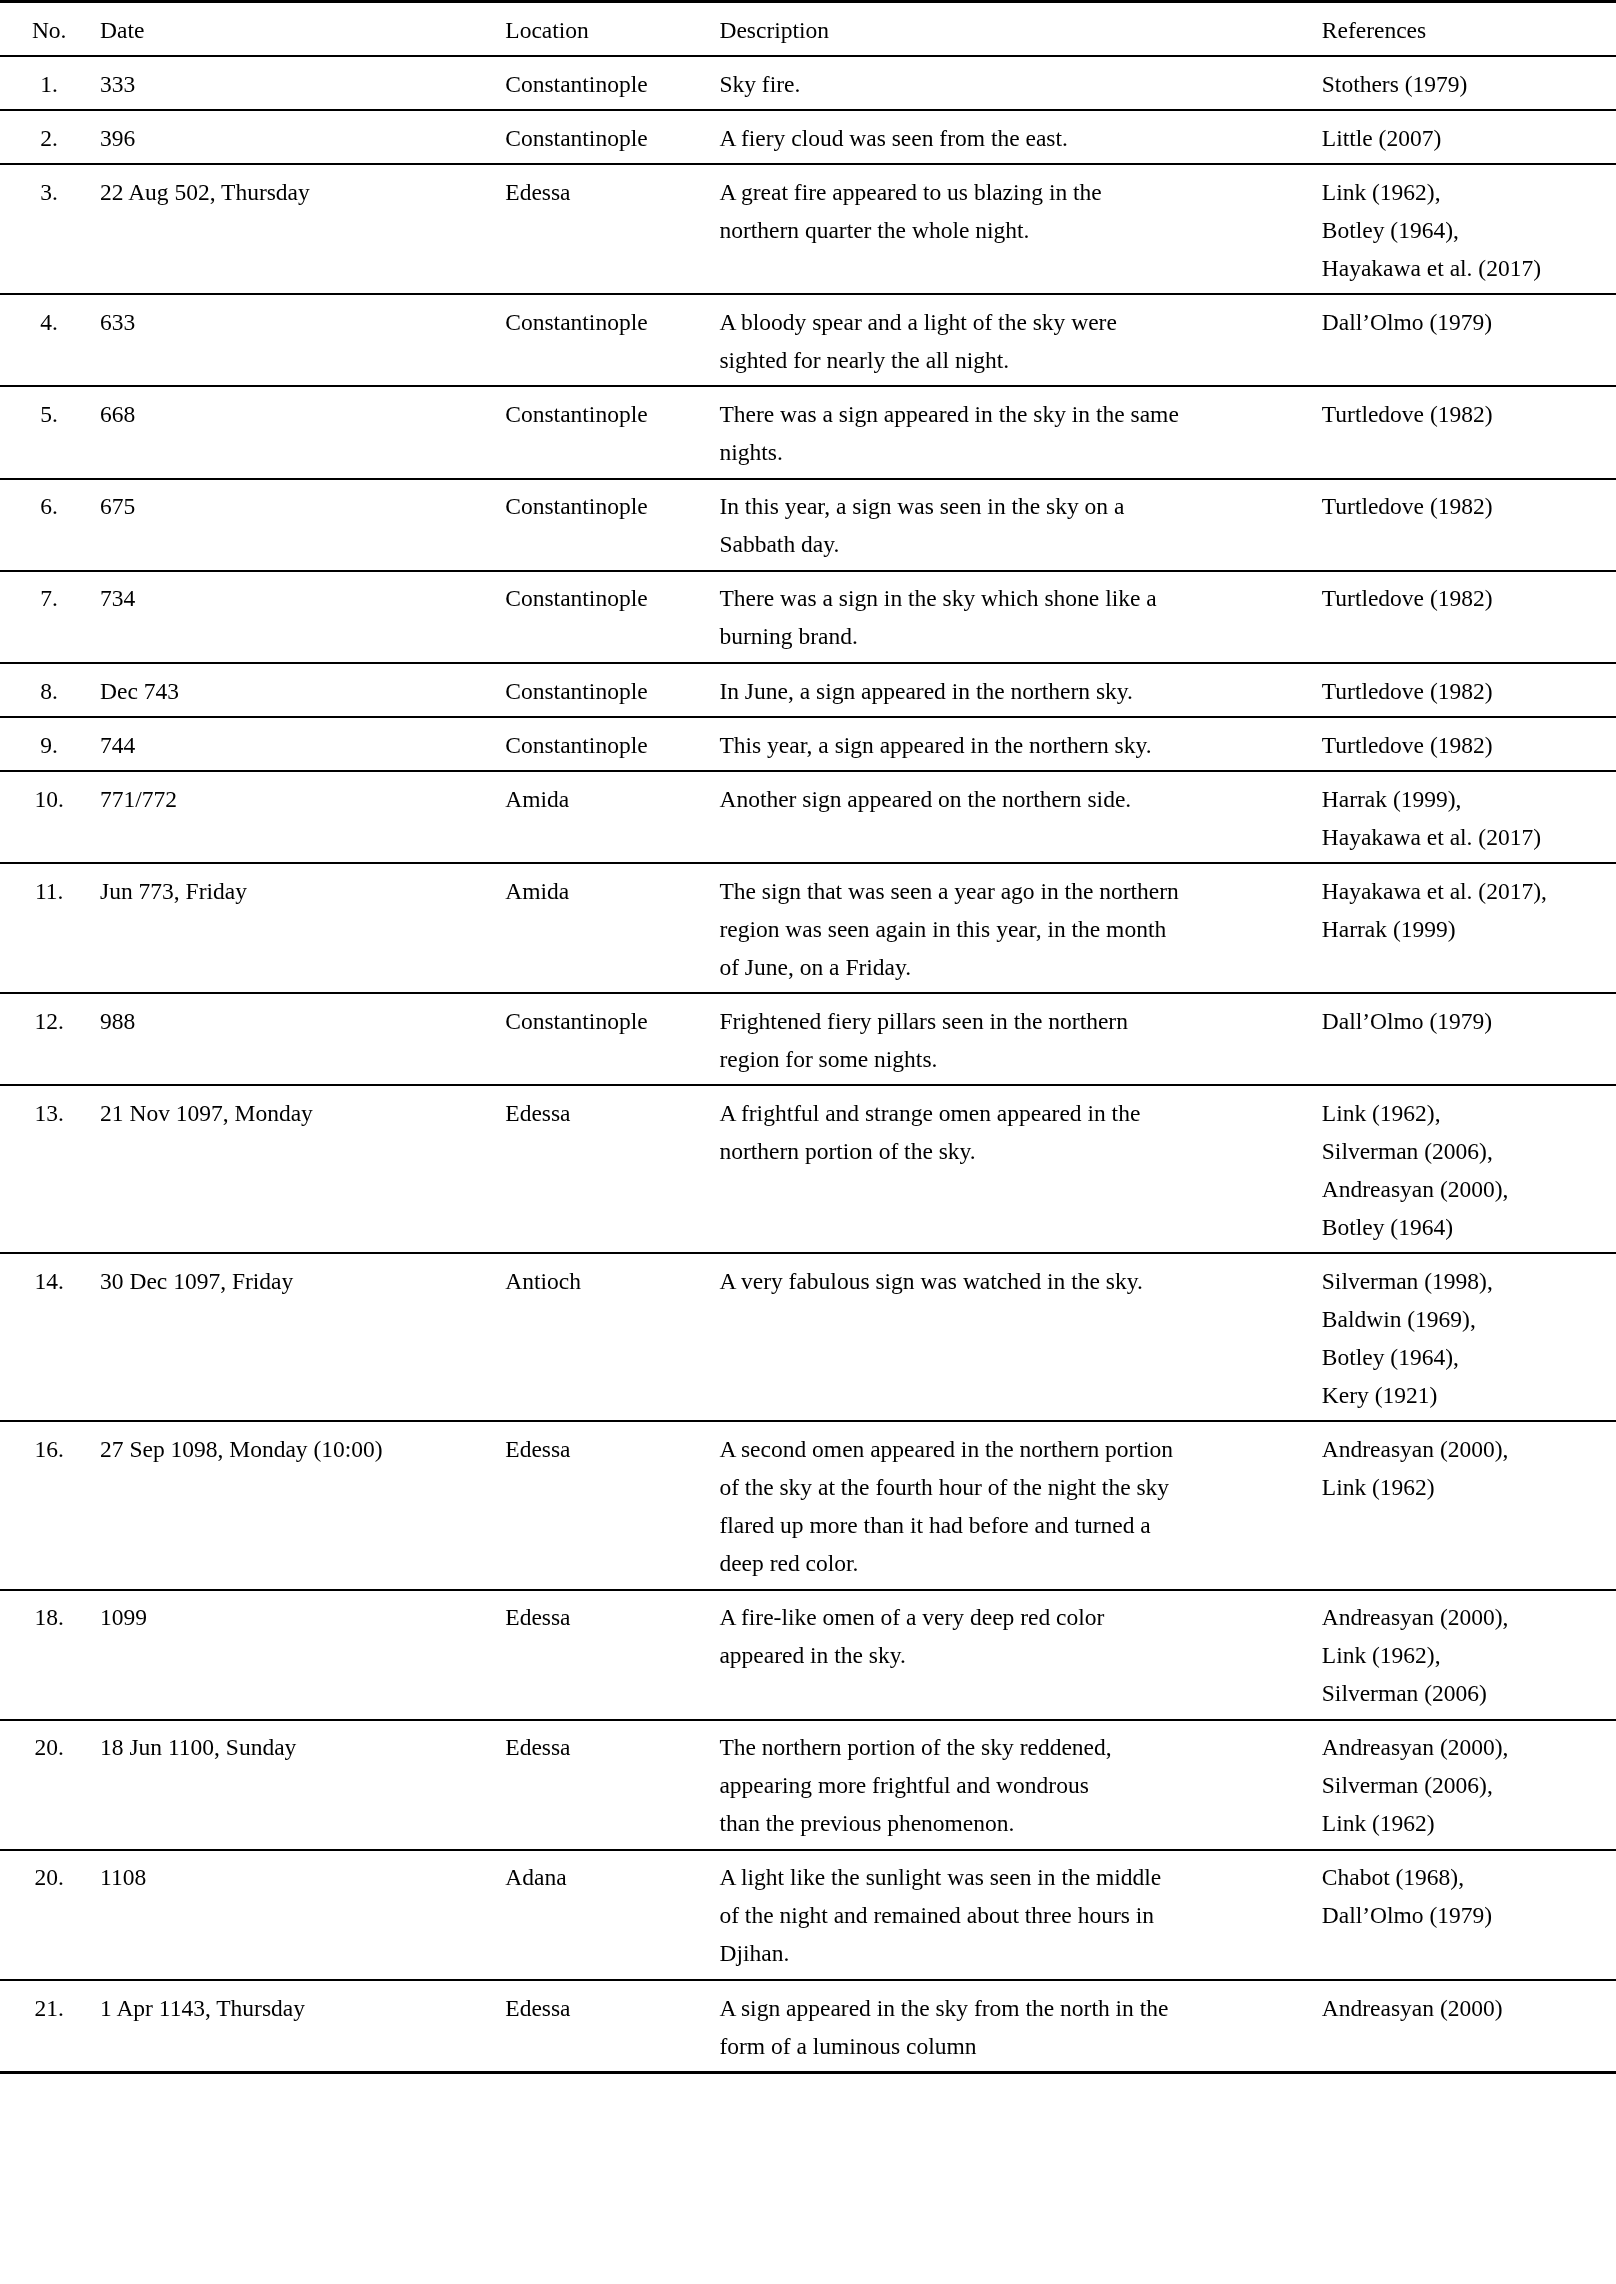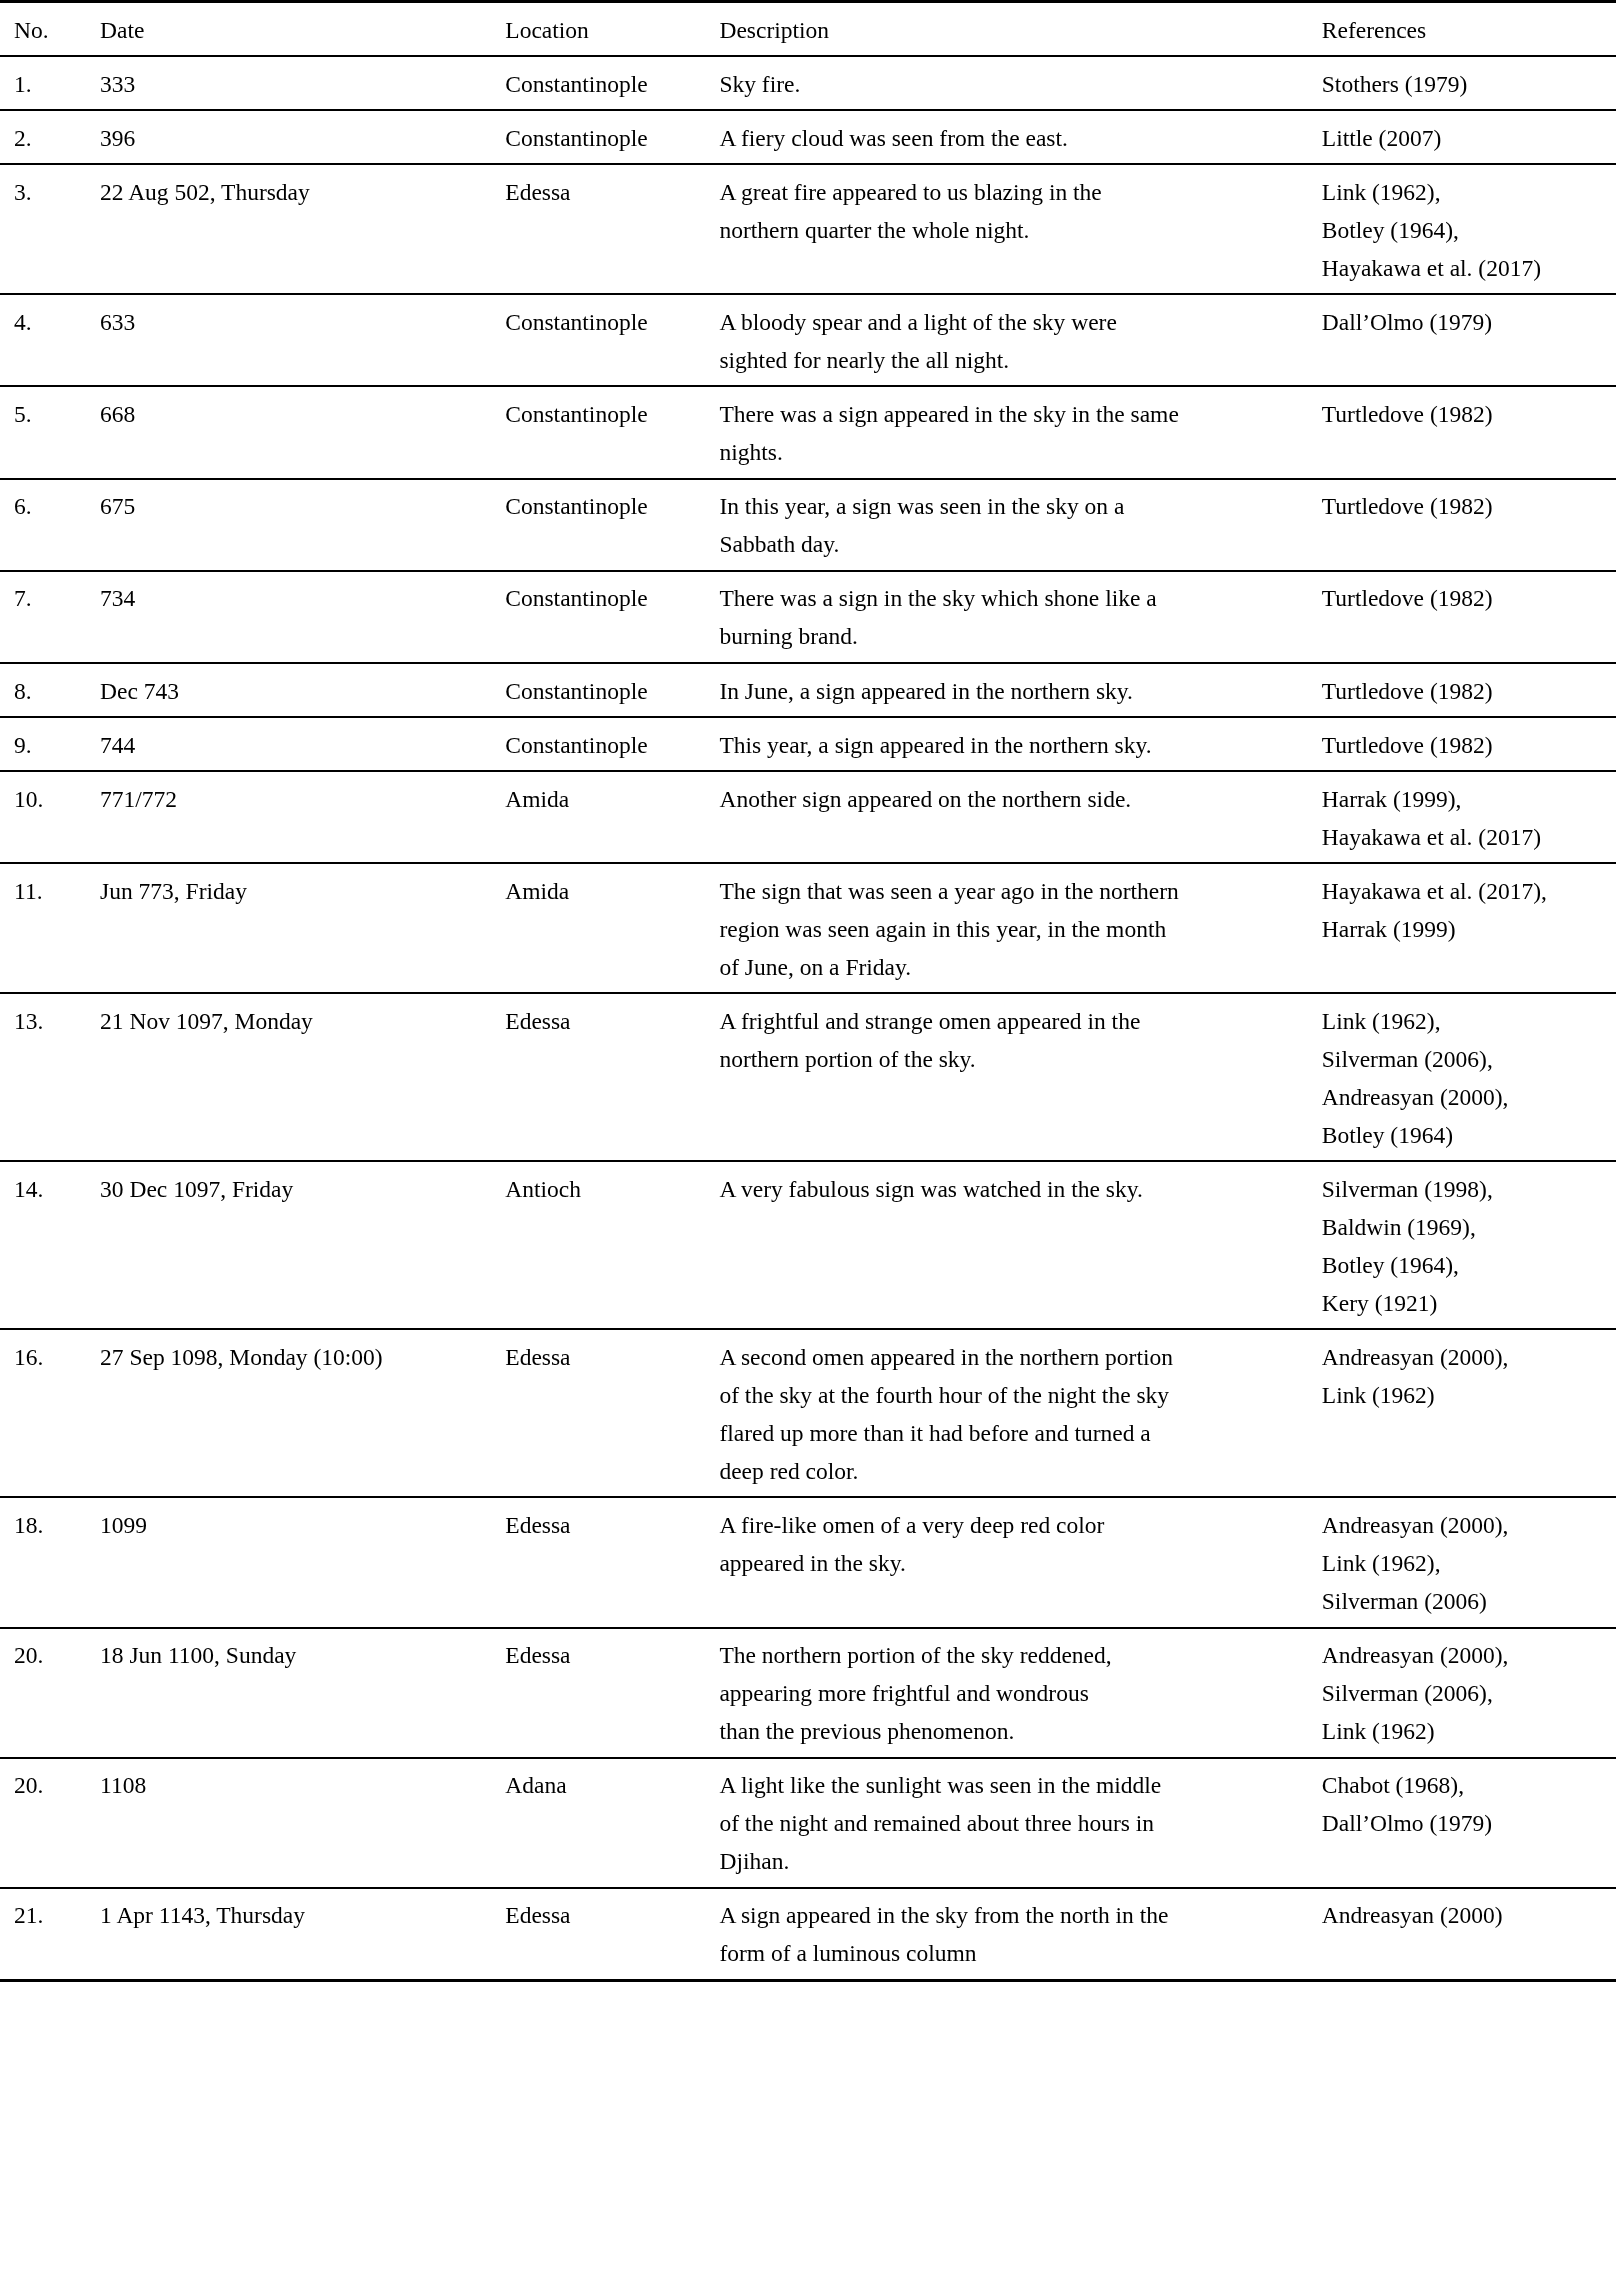--- a/index.html
+++ b/index.html
@@ -30,20 +30,21 @@
   th, td {
     vertical-align: top;
     text-align: left;
     font-weight: normal;
     padding: 7.8px 4.7px 6.3px 11px;
     white-space: pre-line;
     overflow: hidden;
   }
   th:first-child, td:first-child {
     padding-left: 14px;
+    text-align: center;
   }
   thead tr { border-bottom: 2.3px solid #000; }
   tbody tr { border-bottom: 2.3px solid #000; }
   tbody tr:last-child { border-bottom: none; }
 </style>
 </head>
 <body>
 
 <table class="catalog">
   <colgroup>
@@ -145,20 +146,28 @@
         <td>11.</td>
         <td>Jun 773, Friday</td>
         <td>Amida</td>
         <td>The sign that was seen a year ago in the northern
 region was seen again in this year, in the month
 of June, on a Friday.</td>
         <td>Hayakawa et al. (2017),
 Harrak (1999)</td>
       </tr>
       <tr>
+        <td>12.</td>
+        <td>988</td>
+        <td>Constantinople</td>
+        <td>Frightened fiery pillars seen in the northern
+region for some nights.</td>
+        <td>Dall’Olmo (1979)</td>
+      </tr>
+      <tr>
         <td>13.</td>
         <td>21 Nov 1097, Monday</td>
         <td>Edessa</td>
         <td>A frightful and strange omen appeared in the
 northern portion of the sky.</td>
         <td>Link (1962),
 Silverman (2006),
 Andreasyan (2000),
 Botley (1964)</td>
       </tr>

